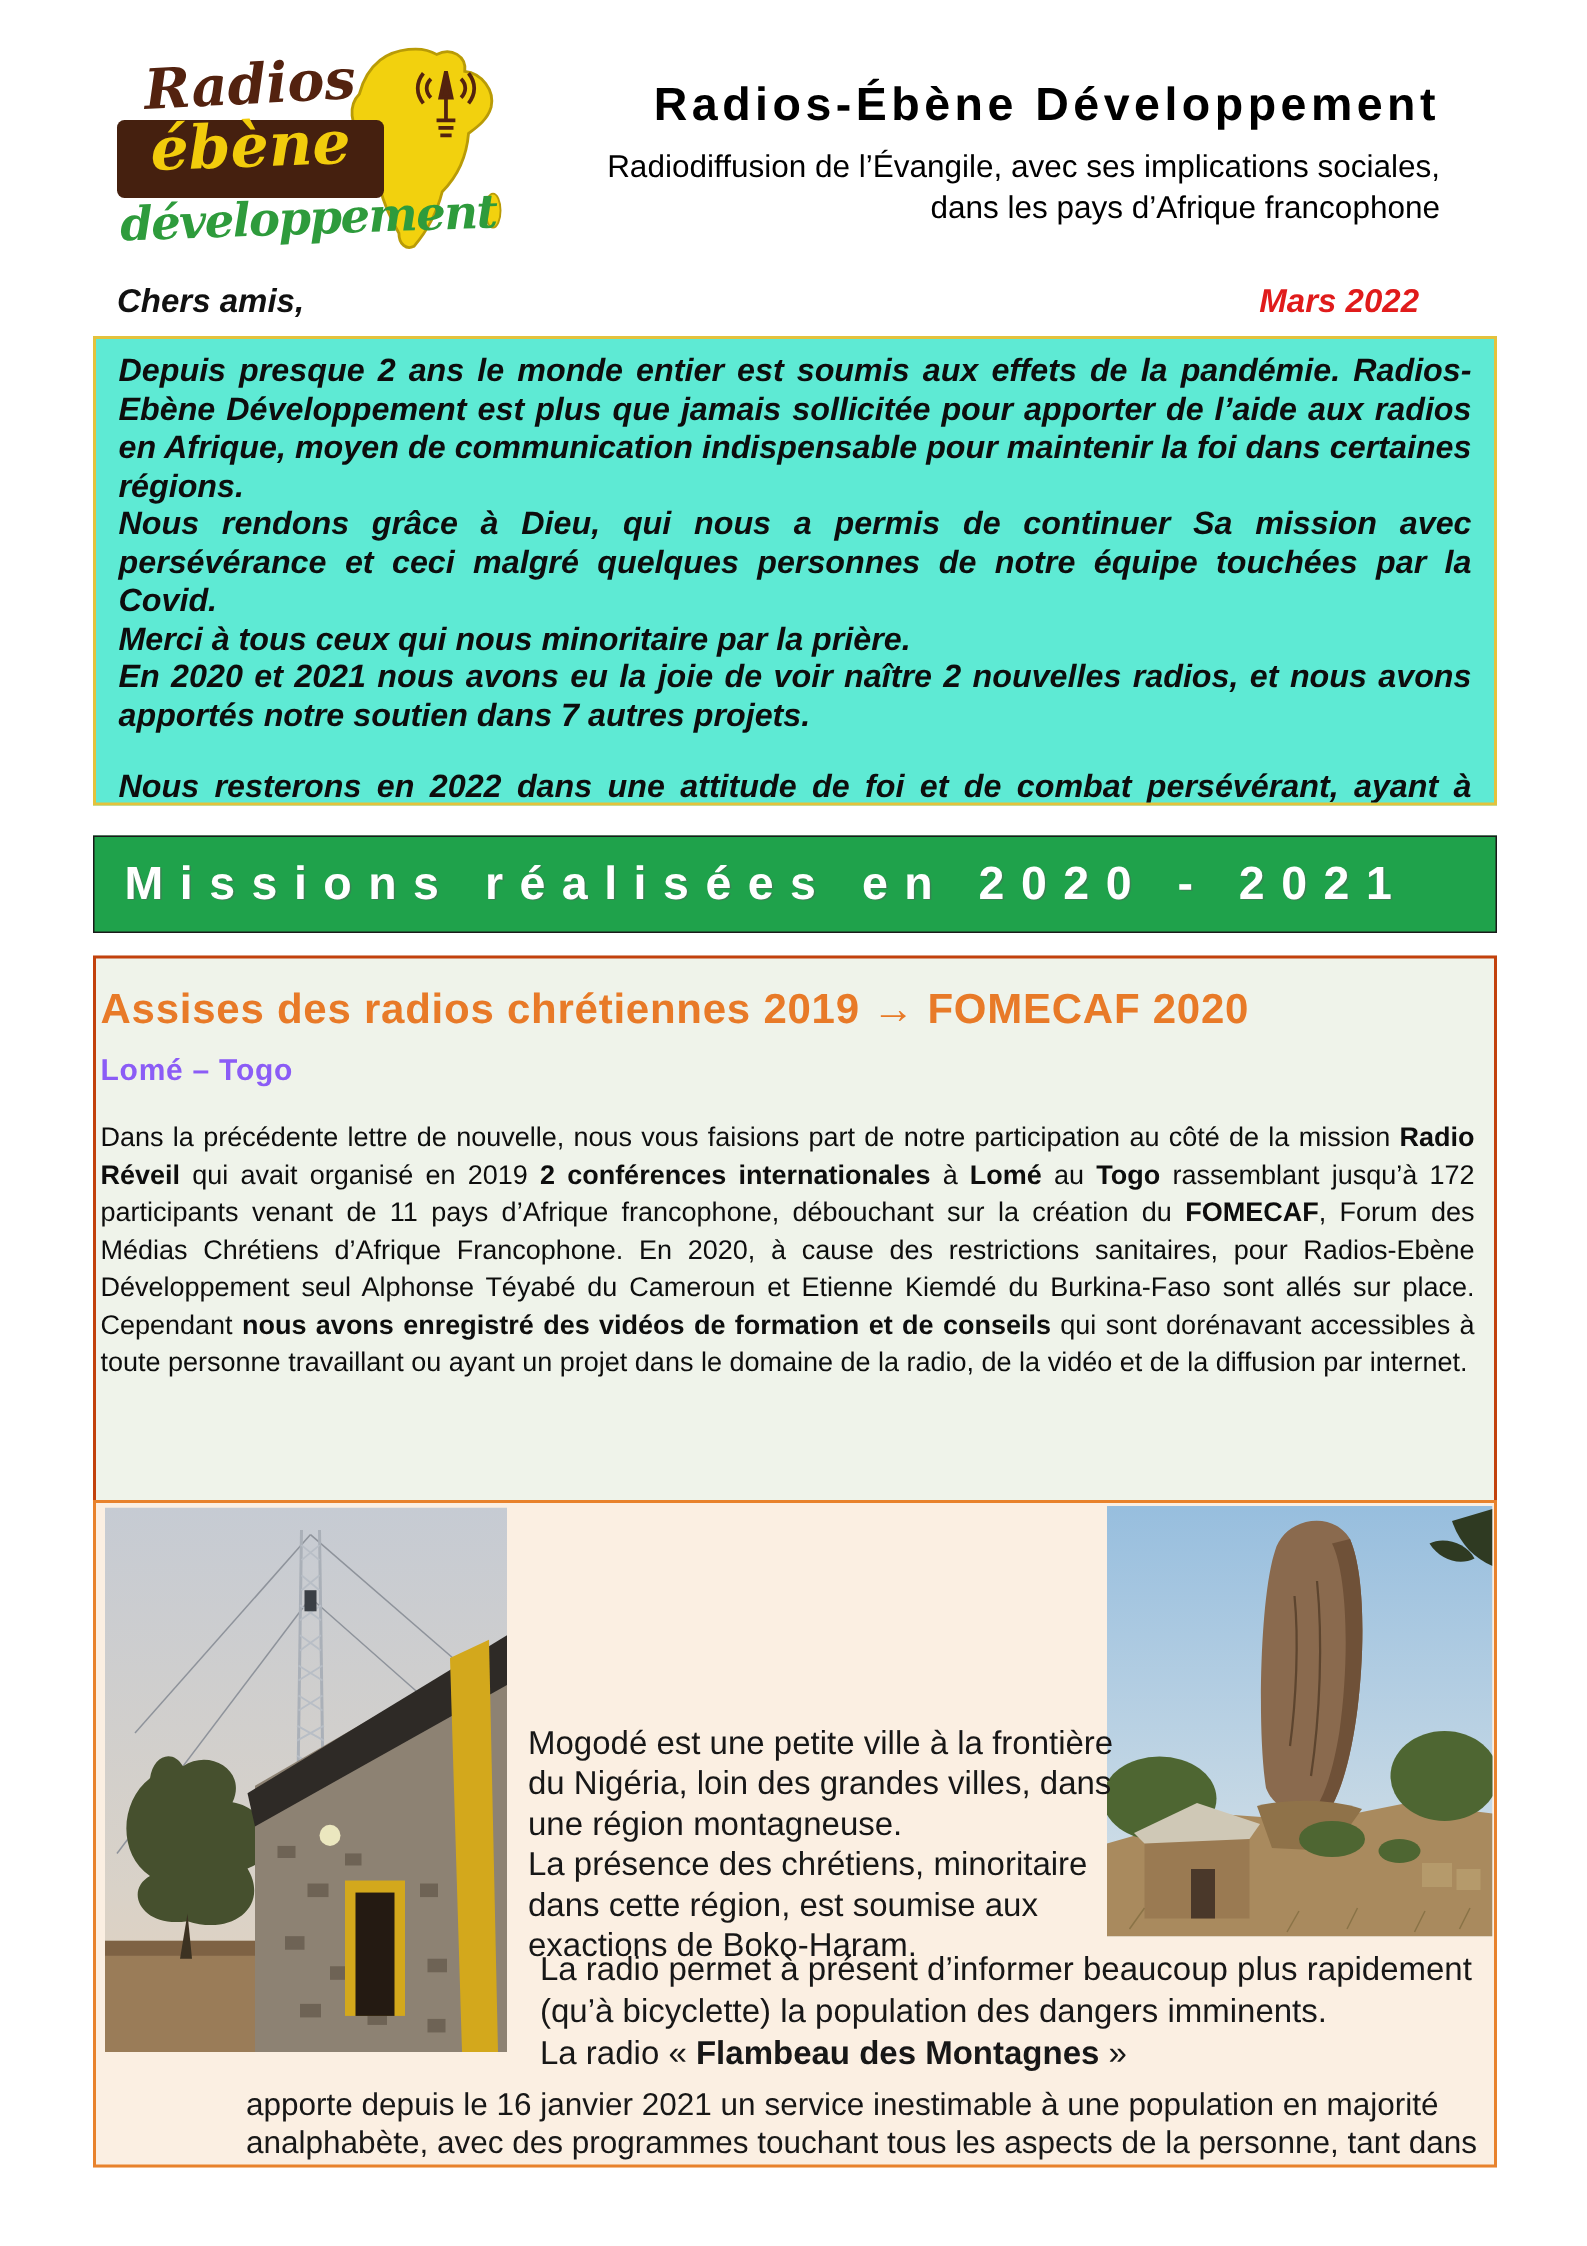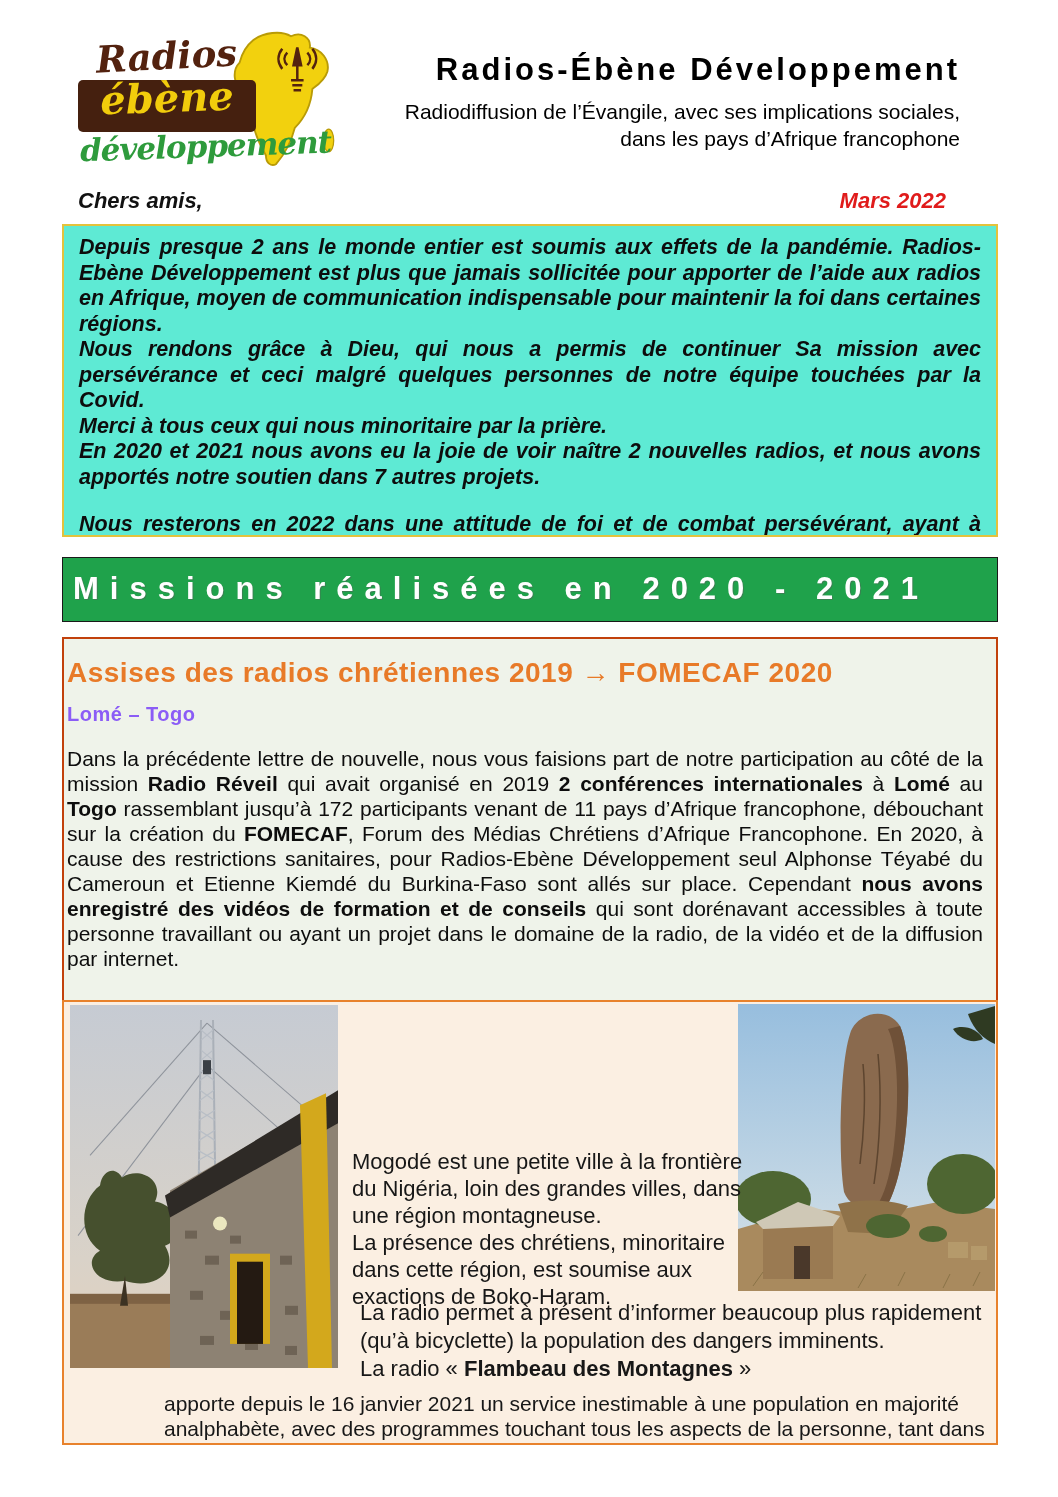--- a/index.html
+++ b/index.html
@@ -28,29 +28,29 @@
   
   .intro-box{position:absolute;left:62px;top:224px;width:936px;height:313px;box-sizing:border-box;
         background:#5eead4;border:2px solid #E3C23C;padding:9px 15px;overflow:hidden;}
   .intro-box p{margin:0;font-size:21.5px;line-height:25.5px;font-weight:bold;font-style:italic;
         text-align:justify;color:#0d0d0d;}
   .intro-spacer{height:22px;}
 
   
   .banner{position:absolute;left:62px;top:557px;width:936px;height:65px;box-sizing:border-box;
         background:#1FA24B;border:1px solid #1a1a1a;}
-  .banner span{display:block;padding-left:10px;line-height:62px;font-size:31px;font-weight:bold;
+  .banner span{display:block;padding-left:20px;line-height:62px;font-size:31px;font-weight:bold;
         letter-spacing:11px;color:#ffffff;text-shadow:1px 1px 0 rgba(90,90,90,.45);white-space:nowrap;}
 
   
   .fomecaf{position:absolute;left:62px;top:637px;width:936px;height:387px;box-sizing:border-box;
         background:#EFF3EA;border:2px solid #c2410c;padding:18px 13px 0 3px;overflow:hidden;}
   .fomecaf-h{font-size:28px;font-weight:bold;color:#E87A28;letter-spacing:.5px;}
   .fomecaf-loc{margin-top:14px;font-size:20px;font-weight:bold;color:#8b5cf6;letter-spacing:.5px;}
-  .fomecaf-body{margin-top:20px;font-size:21px;line-height:25px;text-align:justify;color:#0d0d0d;}
+  .fomecaf-body{margin-top:20px;font-size:18px;line-height:25px;text-align:justify;color:#0d0d0d;}
 
   
   .mogode{position:absolute;left:62px;top:1000px;width:936px;height:445px;box-sizing:border-box;
         background:#FBEFE2;border:2px solid #E8822C;overflow:hidden;}
   .photo-left{position:absolute;left:6px;top:3px;width:268px;height:363px;}
   .photo-right{position:absolute;left:674px;top:2px;width:257px;height:287px;}
   .mogode-head{position:absolute;left:276px;top:12px;width:434px;text-align:center;
         font-size:27px;line-height:40px;font-weight:bold;color:#F06A10;}
   .mogode-col{position:absolute;left:288px;top:146px;width:408px;font-size:22px;line-height:27px;color:#171717;}
   .mogode-col p{margin:0;}

